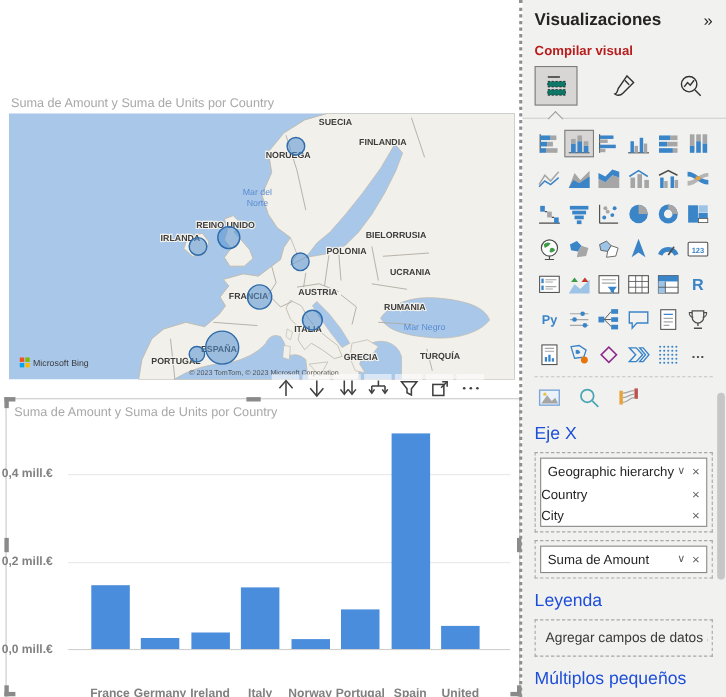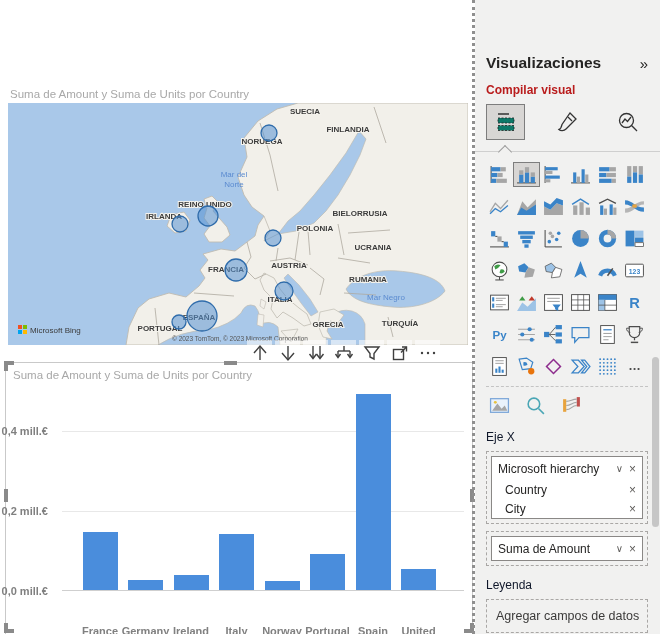--- a/index.html
+++ b/index.html
@@ -24,42 +24,42 @@
   #plot{position:absolute;left:56px;top:28px;width:402px;height:200px;font-weight:bold;}
   .gridline{position:absolute;left:0;width:100%;height:1px;background:#e8e8e8;}
   #baseline{position:absolute;left:0;bottom:0;width:100%;height:1px;background:#cfcfcf;}
   .ytick{position:absolute;right:416px;width:80px;text-align:right;font-size:11px;color:#808080;transform:translateY(-6px);}
   .bar{position:absolute;bottom:1px;background:#4a8ddc;}
   .xlabel{position:absolute;top:234px;width:58px;text-align:center;font-size:11px;color:#808080;line-height:1.25;}
 
   
   #divider{position:absolute;left:472px;top:0;width:0;height:634px;border-left:3px dotted #8f8f8f;}
   #panel{position:absolute;left:475px;top:0;width:185px;height:634px;background:#f1f1f0;box-sizing:border-box;padding:10px 12px 0 11px;}
-  #panel-header{display:flex;justify-content:space-between;align-items:center;margin-top:44px;}
+  #panel-header{display:flex;justify-content:space-between;align-items:center;}
   #panel-title{font-size:15.5px;font-weight:bold;color:#252423;}
   #collapse-icon{font-size:15px;color:#252423;cursor:pointer;}
   #panel-subtitle{margin-top:11px;font-size:12px;font-weight:bold;color:#b91c1c;}
   #tabs{margin-top:7px;display:flex;gap:22px;align-items:center;}
   .tab{width:38px;height:34px;display:flex;align-items:center;justify-content:center;border:1px solid transparent;}
   .tab.selected{background:#d8d6d4;border:1px solid #7d7d7d;}
   #caret-row{position:relative;height:12px;margin-top:4px;}
   #caret-row .hline{position:absolute;left:-11px;right:-12px;top:7px;border-top:1px solid #cfcfcf;}
   #caret{position:absolute;left:14px;top:3px;width:9px;height:9px;background:#f1f1f0;border-left:1px solid #9c9c9c;border-top:1px solid #9c9c9c;transform:rotate(45deg);}
   #gallery{margin-top:6px;display:grid;grid-template-columns:repeat(6,1fr);row-gap:7px;}
   .gcell{width:25px;height:23px;display:flex;align-items:center;justify-content:center;border:1px solid transparent;cursor:pointer;}
   .gcell.selected{background:#d8d6d4;border:1px solid #7d7d7d;}
   #gallery-divider{margin:7px 0 6px 0;border-top:1px dashed #c4c4c4;}
   #gallery-extra{display:flex;gap:9px;}
   
-  .section-label{margin-top:12px;font-size:12px;color:#0f172a;}
+  .section-label{margin-top:12px;font-size:16px;color:#1d4ed8;}
   .well{margin-top:7px;border:1px dashed #a9a7a5;padding:4px;}
   .fieldbox{background:#fff;border:1px solid #8a8886;}
   .fieldrow{display:flex;align-items:center;height:23px;padding:0 6px;font-size:12px;color:#252423;}
   .fieldrow .grow{flex:1;overflow:hidden;white-space:nowrap;text-overflow:ellipsis;}
-  .fieldrow.sub{height:19px;padding-left:13px;}
+  .fieldrow.sub{height:19px;padding-left:0;}
   .fx{color:#5f5d5b;font-size:12px;margin-left:6px;cursor:pointer;}
   .fchev{color:#5f5d5b;font-size:10px;cursor:pointer;}
   .placeholder-row{height:24px;display:flex;align-items:center;padding:0 5px;font-size:12.5px;color:#3b3a39;white-space:nowrap;overflow:hidden;}
   #panel-scroll{position:absolute;right:1px;top:357px;width:7px;height:170px;border-radius:4px;background:#c6c6c6;}
 </style>
 </head>
 <body>
 
 <div id="screen">
 
@@ -633,21 +633,21 @@
             <rect x="15" y="2" width="3" height="9" fill="#c0504d"></rect>
             <path d="M5,6 C10,6 10,4 15,4 M5,10 C10,10 10,7 15,7 M5,14 C10,14 10,10 15,10" fill="none" stroke="#a6a6a6" stroke-width="1.1"></path>
           </svg>
         </div>
       </div>
     <div id="sections">
         <div class="section-label">Eje X</div>
         <div class="well">
           <div class="fieldbox">
             <div class="fieldrow">
-              <span class="grow">Microsoft hierarchy</span>
+              <span class="grow">Geographic hierarchy</span>
               <span class="fchev">∨</span>
               <span class="fx">×</span>
             </div>
             <div class="fieldrow sub">
               <span class="grow">Country</span>
               <span class="fx">×</span>
             </div>
             <div class="fieldrow sub">
               <span class="grow">City</span>
               <span class="fx">×</span>

